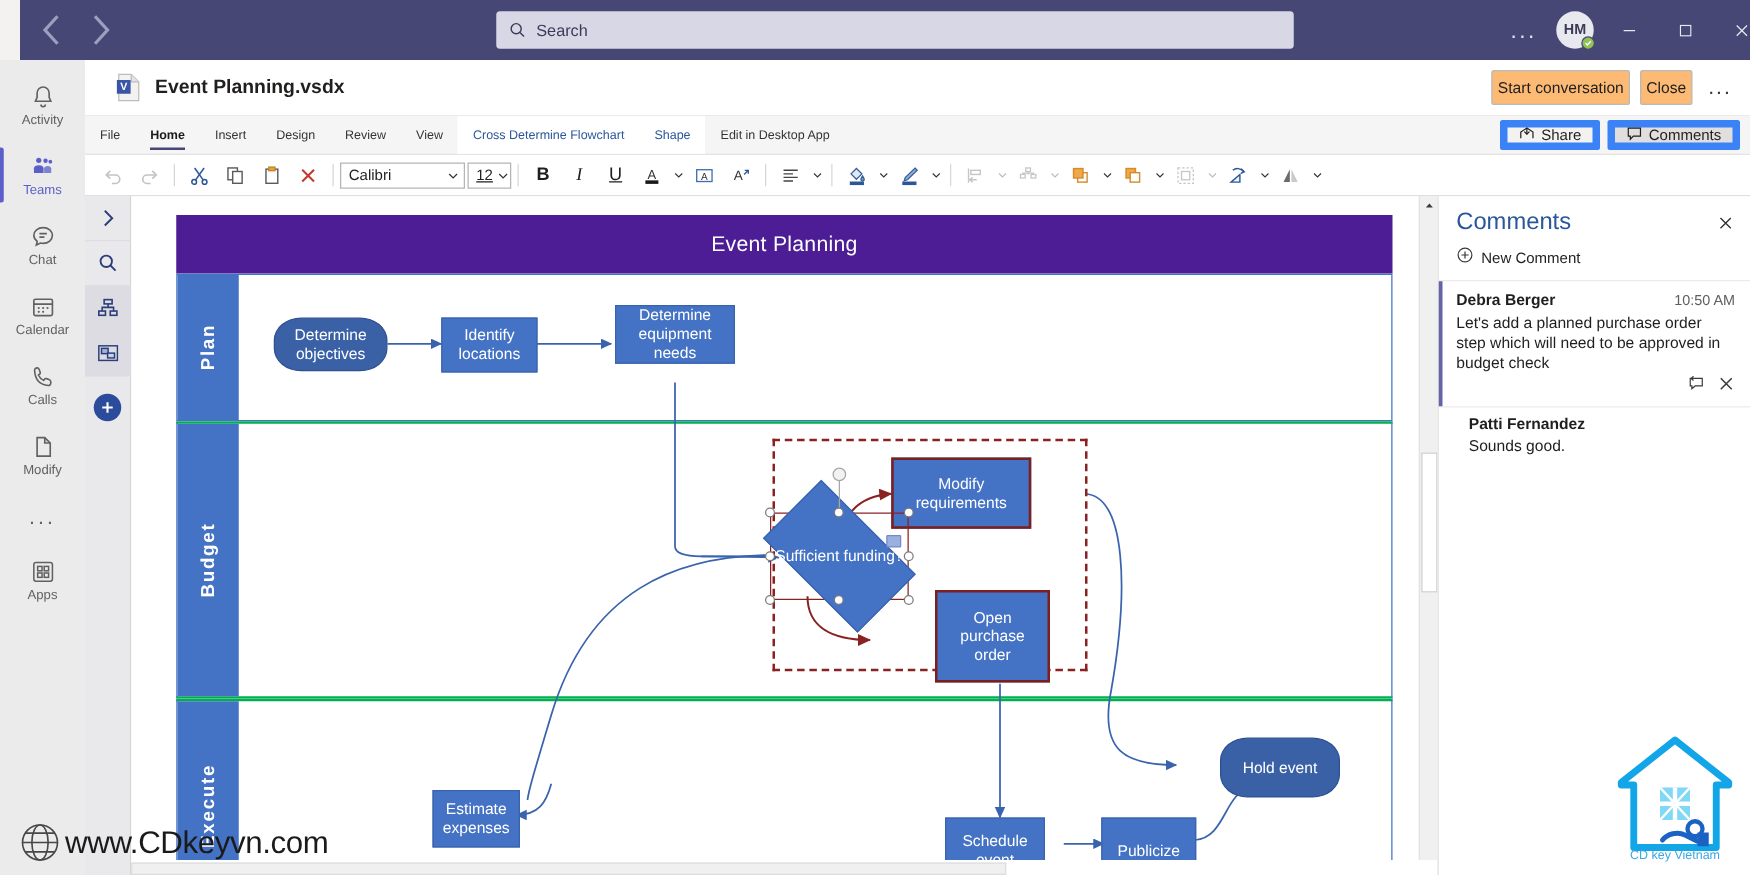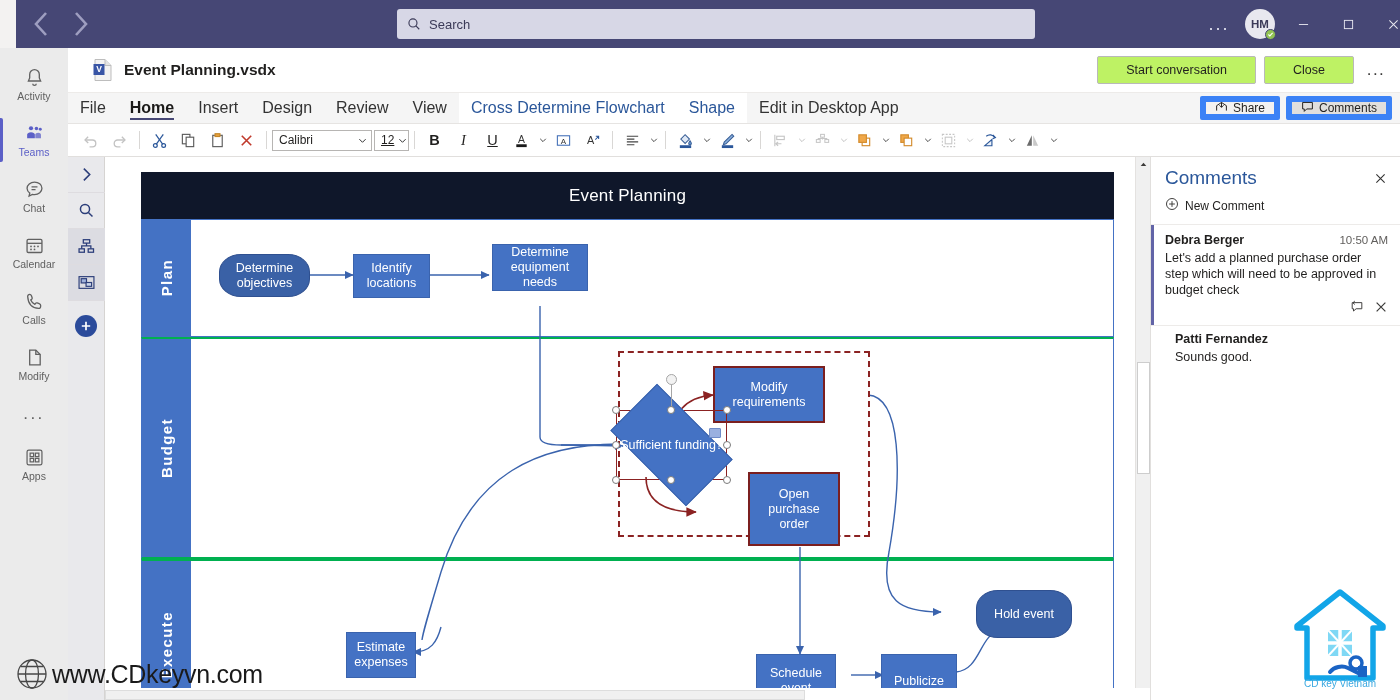--- a/index.html
+++ b/index.html
@@ -68,33 +68,33 @@
   
   .doc-header {
     position:absolute; left:68px; top:48px; width:1332px; height:45px;
     background:#fff; display:flex; align-items:center; border-bottom:1px solid #edebe9;
   }
   .doc-file { display:flex; align-items:center; gap:10px; margin-left:24px; }
   .visio-ico { width:22px; height:24px; flex:0 0 auto; }
   .doc-title { font-size:15.5px; font-weight:bold; color:#201f1e; }
   .doc-actions { position:absolute; right:10px; display:flex; align-items:center; gap:8px; }
   .btn-light {
-    height:28px; padding:0 28px; background:#bef264; border:1px solid #b9b9b9; border-radius:2px;
+    height:28px; padding:0 4px; background:#fdba74; border:1px solid #b9b9b9; border-radius:2px;
     font-size:12.5px; color:#201f1e; display:flex; align-items:center; justify-content:center;
   }
   .hdr-ellipsis { width:28px; height:28px; display:flex; align-items:center; justify-content:center;
     color:#3b3a39; font-size:17px; letter-spacing:1.5px; }
 
   
   .ribbon-tabs {
     position:absolute; left:68px; top:93px; width:1332px; height:31px;
     background:#f5f5f5; display:flex; align-items:stretch; border-bottom:1px solid #e6e4e2;
   }
   .rtab {
-    padding:0 12px; display:flex; align-items:center; font-size:16px; color:#333;
+    padding:0 12px; display:flex; align-items:center; font-size:10px; color:#333;
     position:relative;
   }
   .rtab.active { font-weight:bold; color:#1b1a19; }
   .rtab.active::after {
     content:""; position:absolute; left:12px; right:12px; bottom:3px; height:2.5px; background:#464775;
   }
   .rtab.ctx { background:#fff; color:#2b579a; }
   .rtab.plain { color:#333; }
   .ribbon-right { position:absolute; right:8px; top:3px; display:flex; gap:6px; align-items:center; }
   .chip {
@@ -139,21 +139,21 @@
   .sp-plus svg { width:12px; height:12px; }
 
   
   .canvas {
     position:absolute; left:105px; top:157px; width:1045px; height:543px;
     background:#fff; overflow:hidden;
   }
   .diagram { position:absolute; left:36px; top:15px; width:973px; height:560px; }
 
   .lane-title {
-    position:absolute; left:0; top:0; width:973px; height:47px; background:#0f172a;
+    position:absolute; left:0; top:0; width:973px; height:47px; background:#4c1d95;
     color:#fff; display:flex; align-items:center; justify-content:center;
     font-size:17px; letter-spacing:.2px;
   }
   .lane { position:absolute; left:0; width:973px; border:1px solid #4472c4; background:#fff; }
   .lane.green { border-top:2px solid #00b050; border-bottom:2px solid #00b050; }
   .lane-hdr {
     position:absolute; left:0; top:0; width:49px; height:100%; background:#4472c4;
     display:flex; align-items:center; justify-content:center;
   }
   .lane-hdr span {

